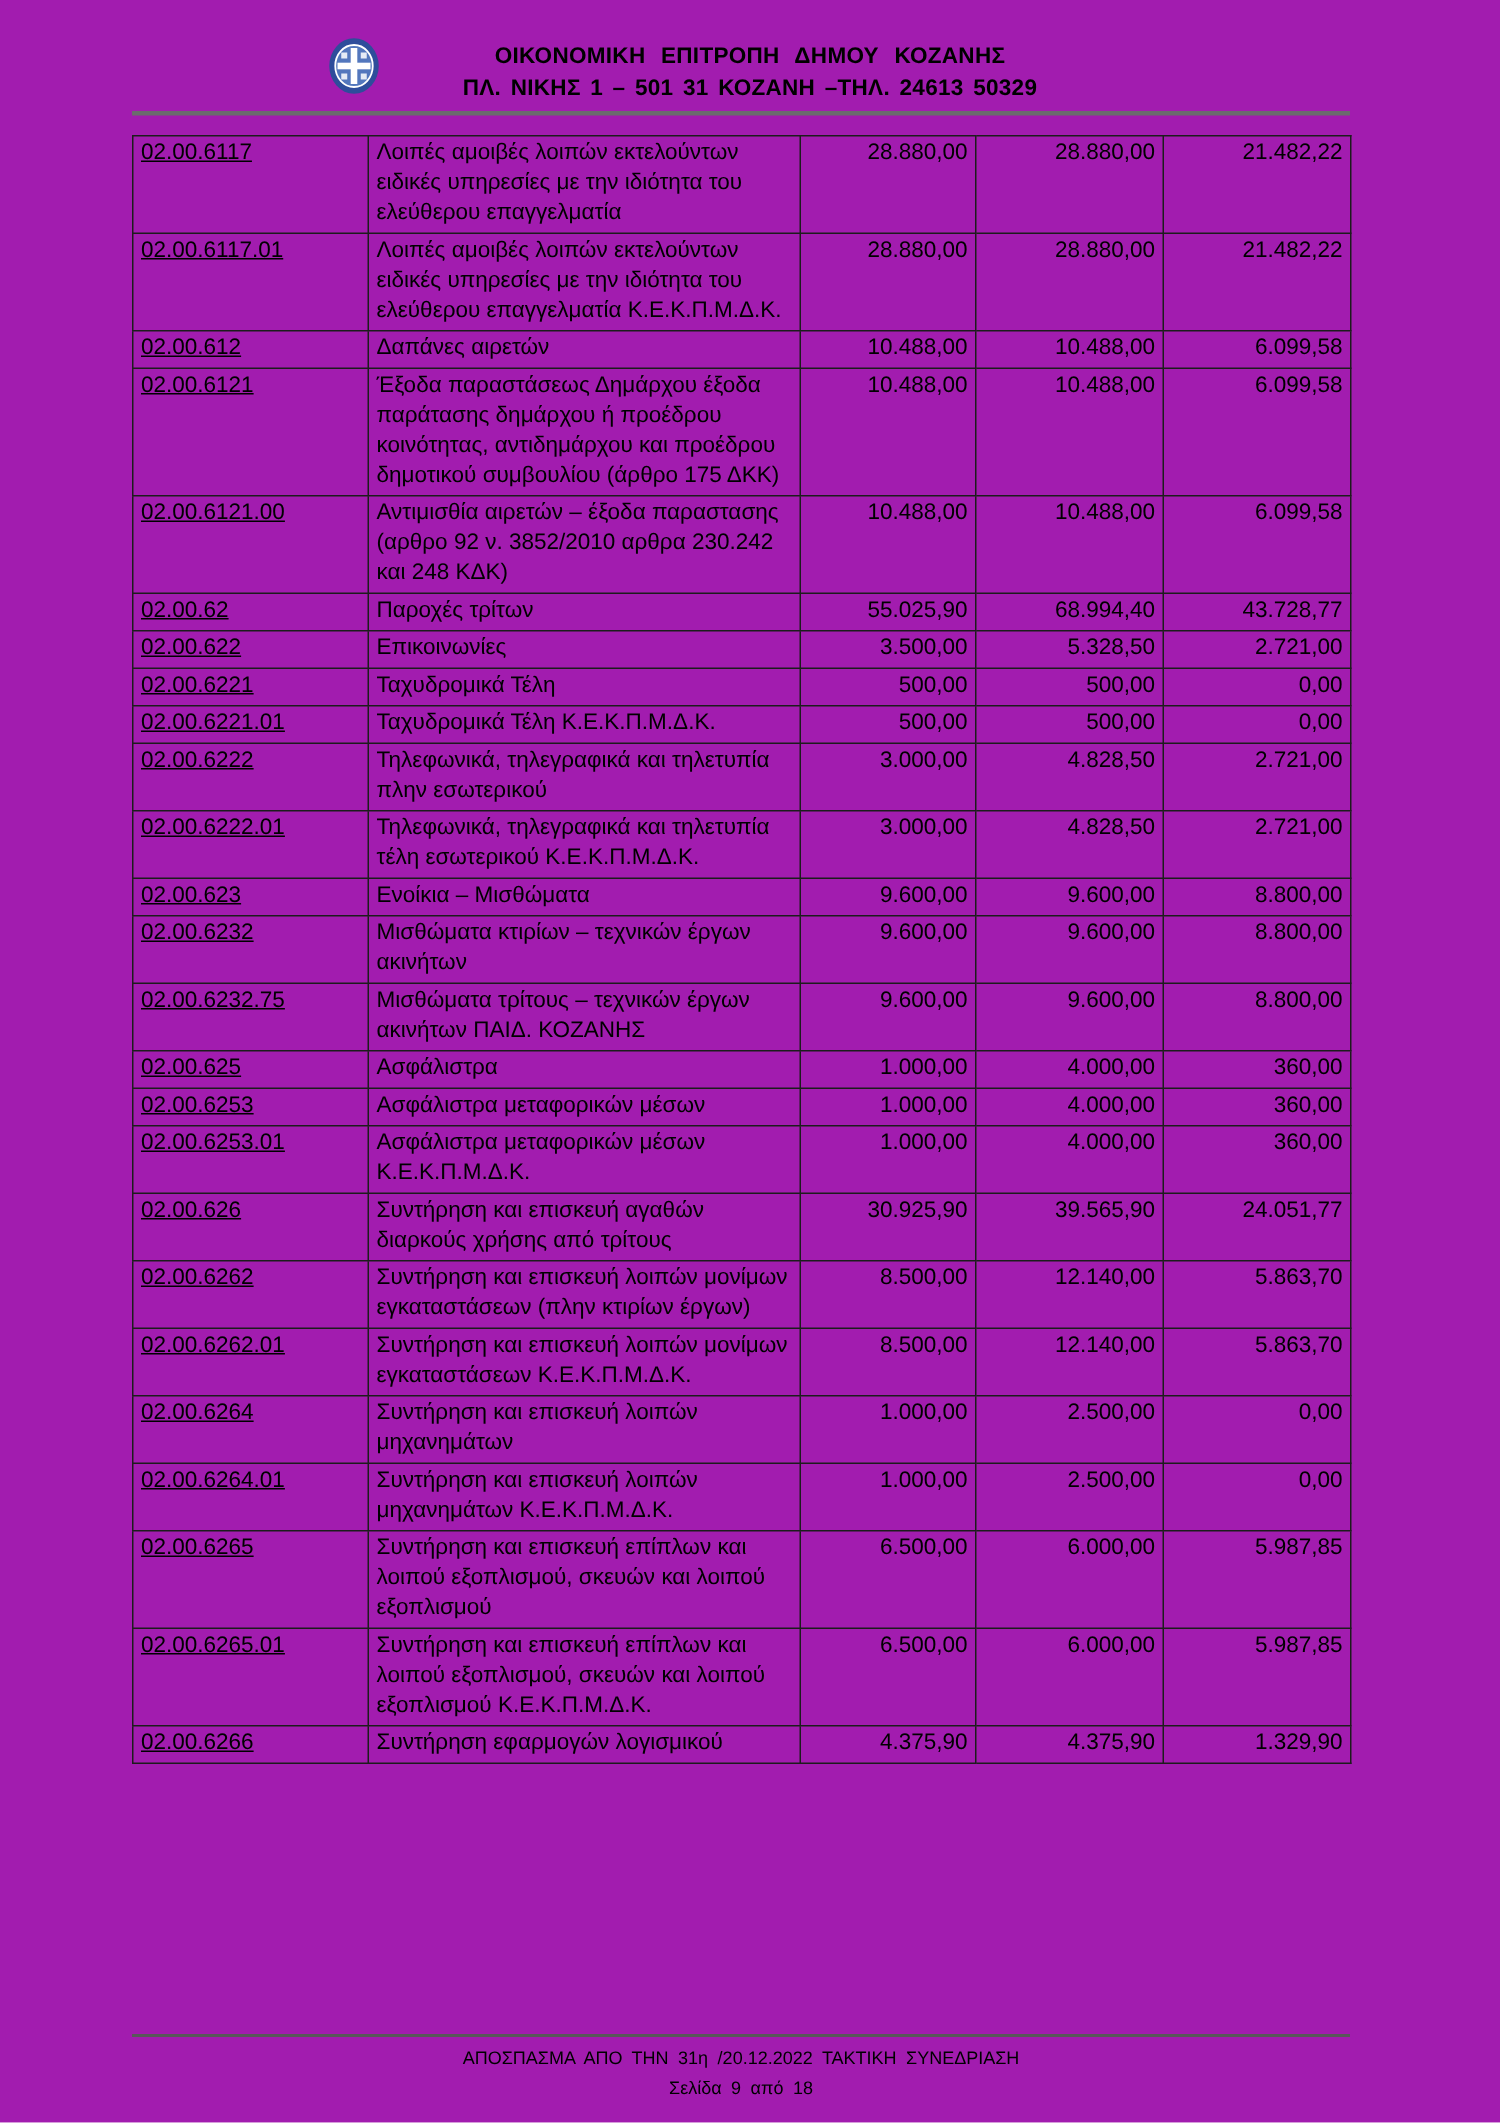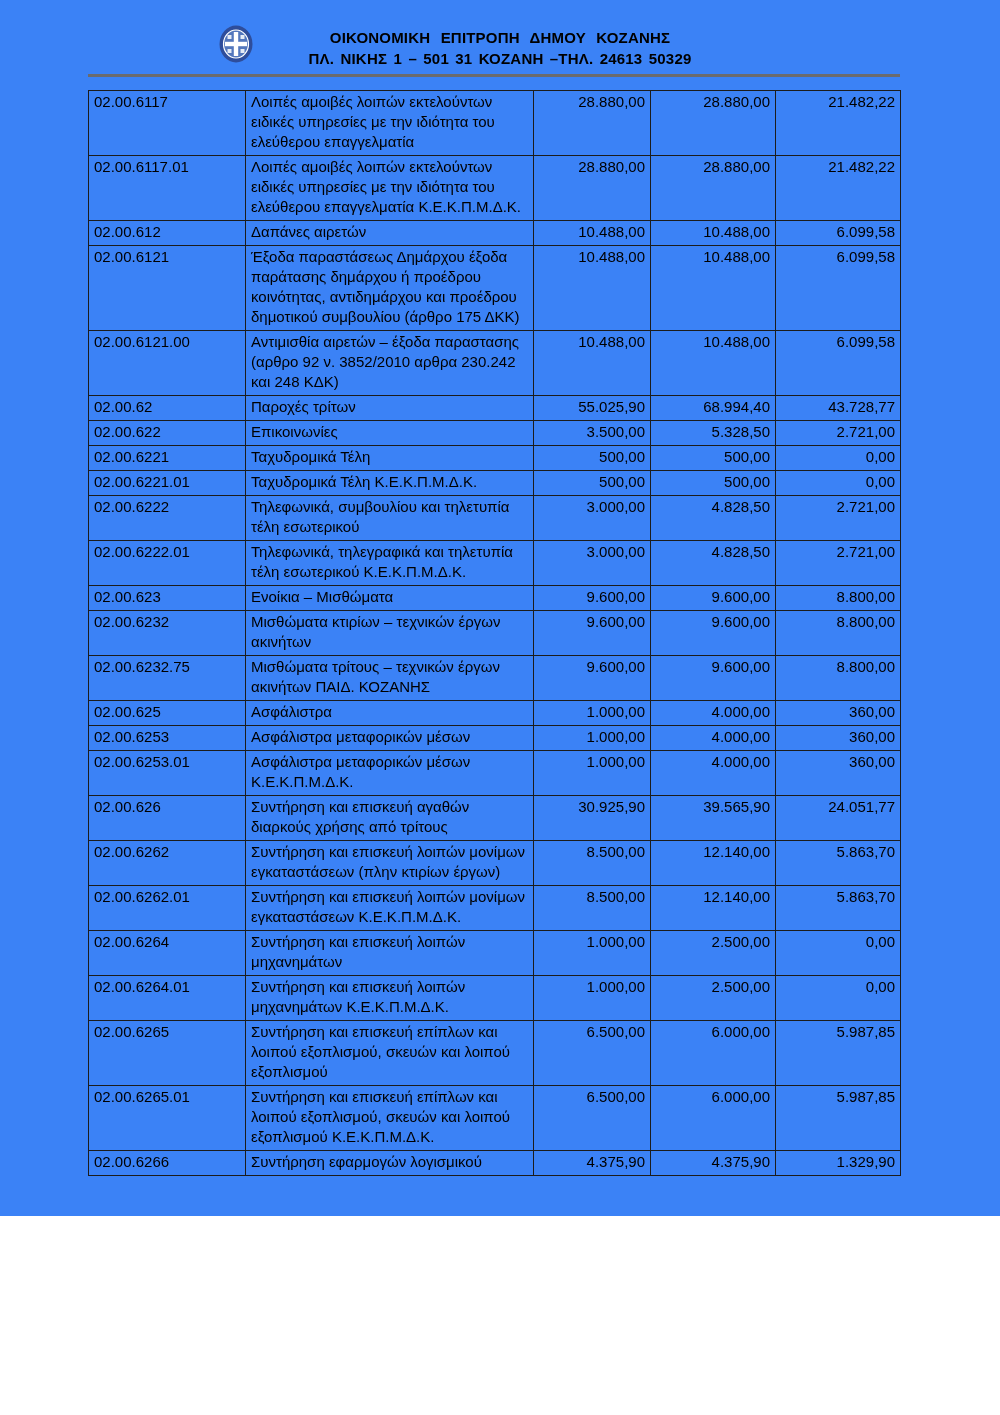--- a/index.html
+++ b/index.html
@@ -1,20 +1,20 @@
 <!DOCTYPE html>
 <html lang="el"><head>
 <meta charset="utf-8">
 <style>
   html,body{margin:0;padding:0;background:#fff;}
   .page{
     position:relative;
     width:1000px;
-    height:1216px;
-    background:#3b82f6;
+    height:1415px;
+    background:#a21caf;
     font-family:"Liberation Sans", sans-serif;
     color:#000;
     overflow:hidden;
   }
   
   .logo{
     position:absolute;
     left:218px; top:24px;
     width:36px; height:40px;
   }
@@ -48,21 +48,21 @@
     table-layout:fixed;
   }
   table.budget td{
     border:1px solid #1c1c1c;
     vertical-align:top;
     font-size:15px;
     line-height:20px;
     padding:1px 5px 3px 5px;
     overflow:hidden;
   }
-  td.code-cell{ padding-left:8px; white-space:nowrap; }
+  td.code-cell{ padding-left:8px; white-space:nowrap;text-decoration:underline; }
   td.desc-cell{ padding-right:5px;margin-top:33px; }
   td.num-cell{ text-align:right; padding-right:6px; white-space:nowrap; }
   
   .footer-text{
     position:absolute;
     left:88px; top:1362px;
     width:812px;
     text-align:center;
     font-size:12px;
     line-height:20px;
@@ -159,21 +159,21 @@
   </tr>
         <tr>
     <td class="code-cell">02.00.6221.01</td>
     <td class="desc-cell">Ταχυδρομικά Τέλη Κ.Ε.Κ.Π.Μ.Δ.Κ.</td>
     <td class="num-cell">500,00</td>
     <td class="num-cell">500,00</td>
     <td class="num-cell">0,00</td>
   </tr>
         <tr>
     <td class="code-cell">02.00.6222</td>
-    <td class="desc-cell">Τηλεφωνικά, συμβουλίου και τηλετυπία τέλη εσωτερικού</td>
+    <td class="desc-cell">Τηλεφωνικά, τηλεγραφικά και τηλετυπία πλην εσωτερικού</td>
     <td class="num-cell">3.000,00</td>
     <td class="num-cell">4.828,50</td>
     <td class="num-cell">2.721,00</td>
   </tr>
         <tr>
     <td class="code-cell">02.00.6222.01</td>
     <td class="desc-cell">Τηλεφωνικά, τηλεγραφικά και τηλετυπία τέλη εσωτερικού Κ.Ε.Κ.Π.Μ.Δ.Κ.</td>
     <td class="num-cell">3.000,00</td>
     <td class="num-cell">4.828,50</td>
     <td class="num-cell">2.721,00</td>

